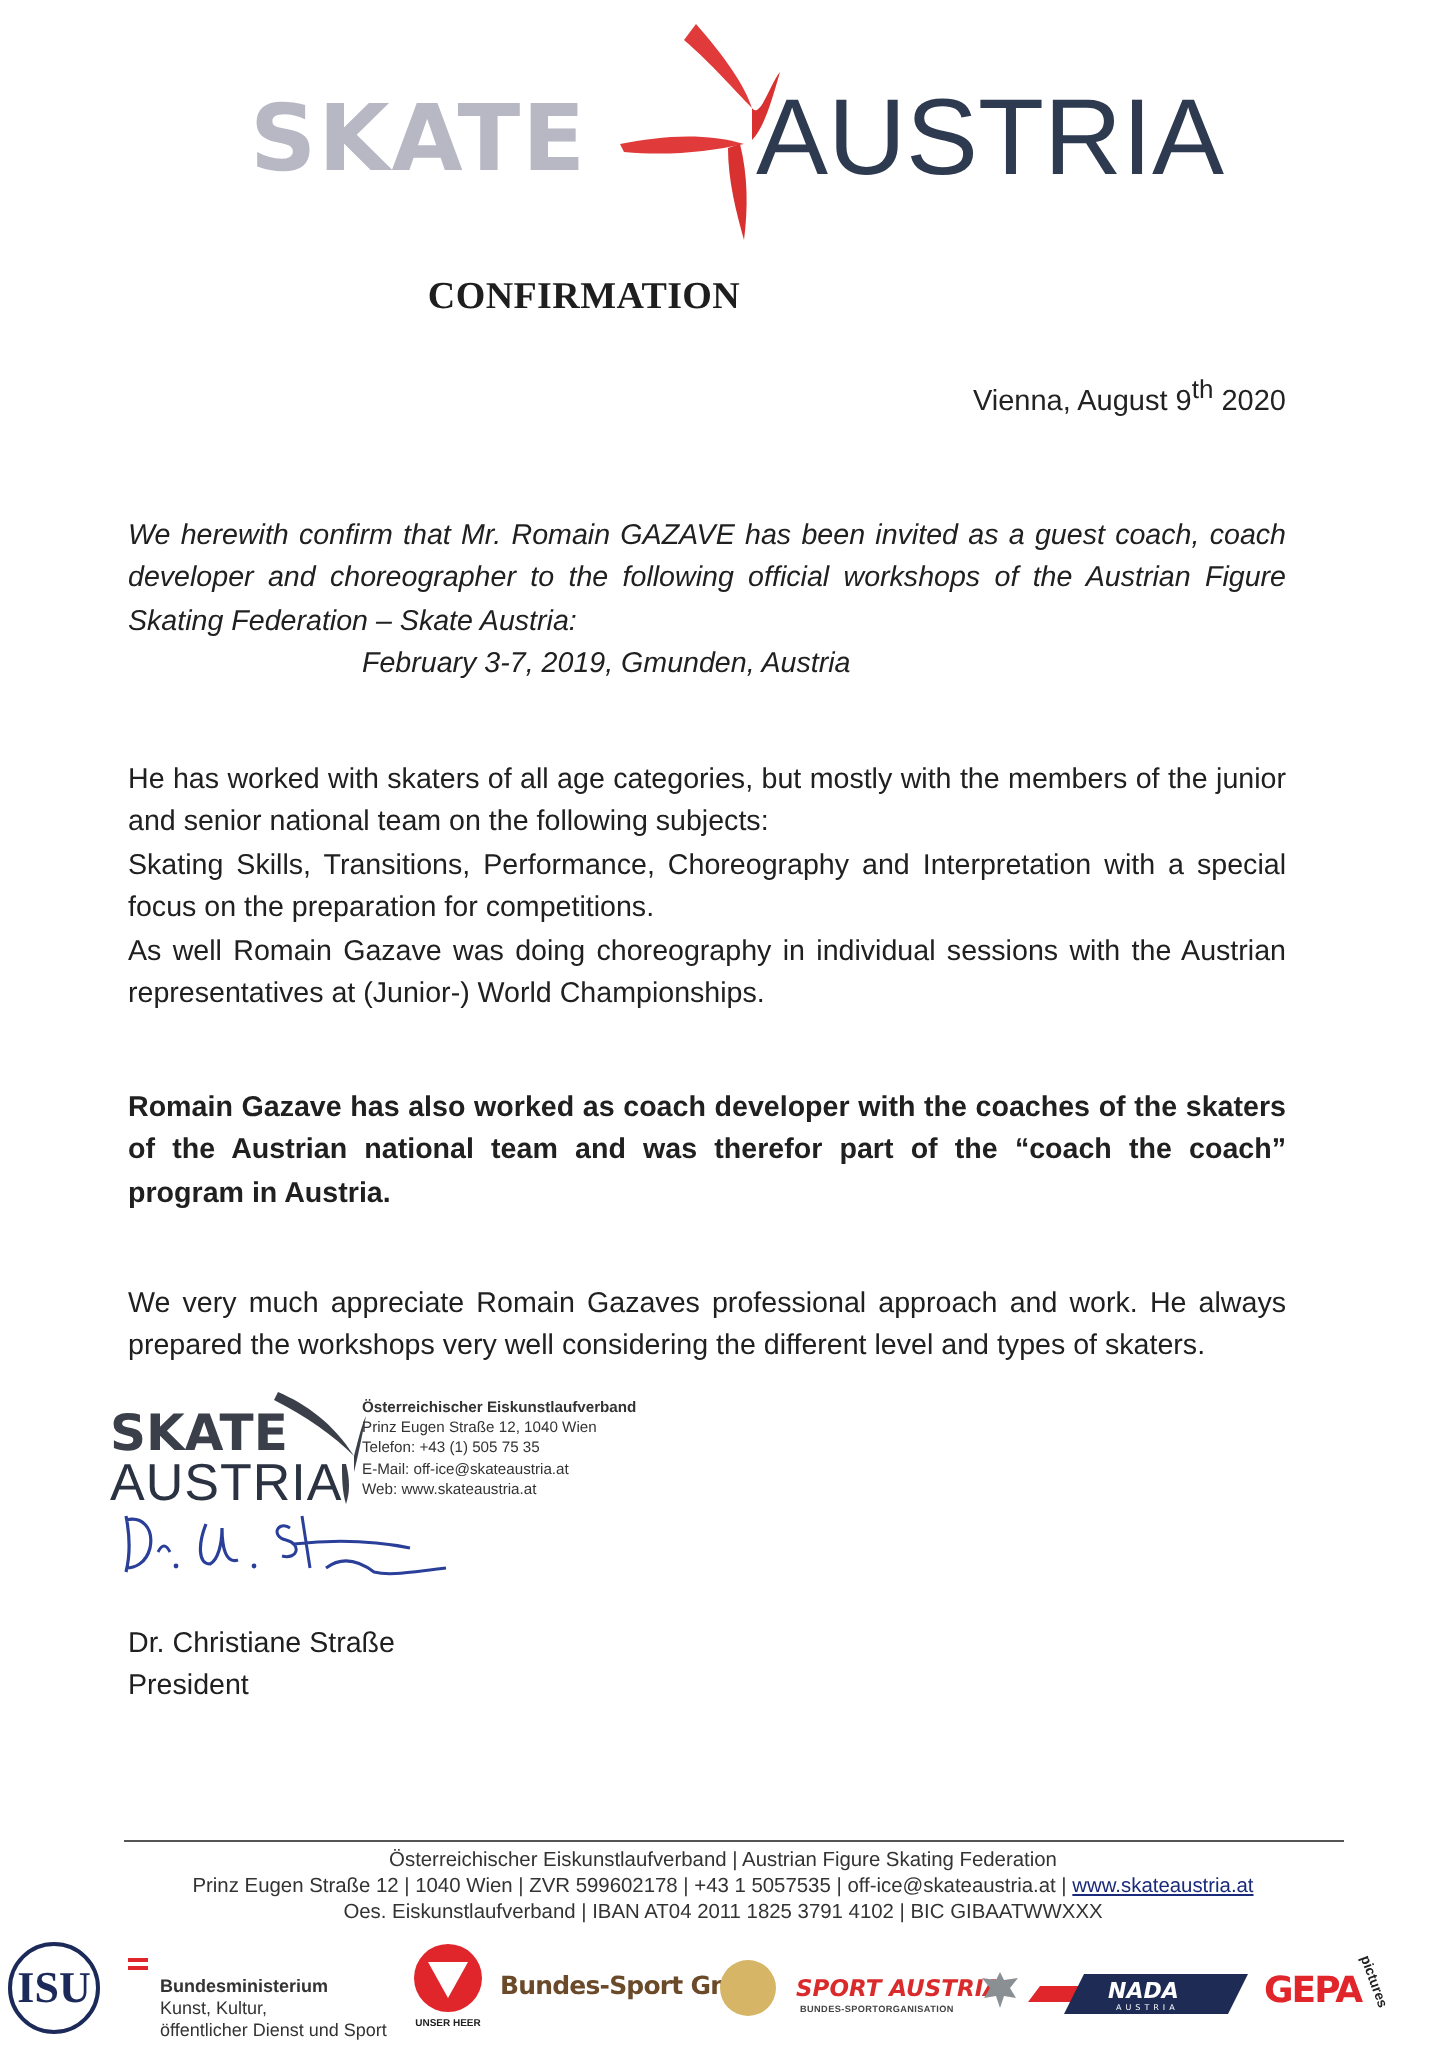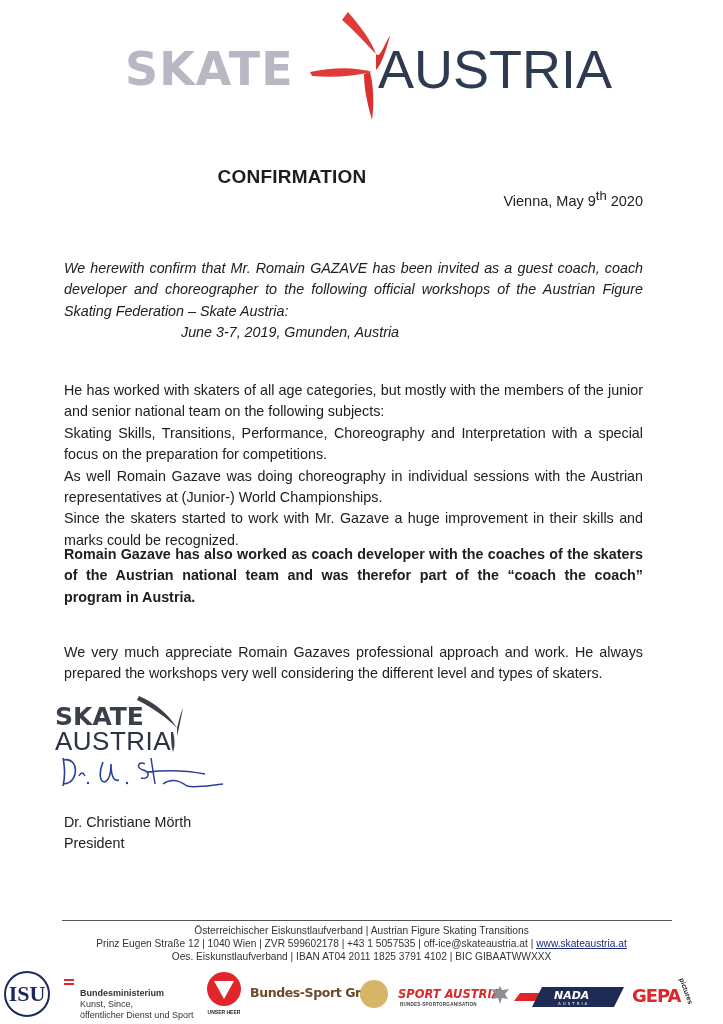--- a/index.html
+++ b/index.html
@@ -4,21 +4,21 @@
 <style>
   html, body { margin: 0; padding: 0; background: #ffffff; }
   body { width: 723px; height: 1024px; position: relative; overflow: hidden; font-family: "Liberation Sans", sans-serif; color: #1f1f1f; }
 
   
   .hdr-logo { position: absolute; left: 125px; top: 10px; width: 470px; height: 100px; }
   .hdr-skate { position: absolute; left: 0; top: 32px; font-family: "DejaVu Sans", sans-serif; font-weight: bold; font-size: 46px; letter-spacing: 1px; color: #b7b8c4; }
   .hdr-austria { position: absolute; left: 253px; top: 28px; font-family: "Liberation Sans", sans-serif; font-weight: normal; font-size: 54px; letter-spacing: 0px; color: #2e3a4f; }
   .hdr-mark { position: absolute; left: 165px; top: 0; width: 110px; height: 110px; }
 
-  .title { position: absolute; left: 0; width: 584px; top: 138px; text-align: center; font-family: Liberation Sans, sans-serif; font-weight: bold; font-size: 19px; color: #1e1e1e; letter-spacing: 0.2px; margin-top: 28px; }
+  .title { position: absolute; left: 0; width: 584px; top: 138px; text-align: center; font-family: Liberation Serif, serif; font-weight: bold; font-size: 19px; color: #1e1e1e; letter-spacing: 0.2px; }
 
   .date { position: absolute; right: 80px; top: 193px; font-size: 14.5px; color: #222; }
   .date sup { font-size: 13px; vertical-align: super; line-height: 0; }
 
   .body { position: absolute; left: 64px; width: 579px; font-size: 14.3px; line-height: 21.4px; color: #202020; }
   .body p { margin: 0; }
   .justify { text-align: justify; text-align-last: left; }
   .indent { padding-left: 117px; }
 
   .p1 { top: 258px; font-style: italic; }
@@ -73,82 +73,88 @@
     <path d="M58 2 C 72 18, 82 32, 86 44 C 78 36, 66 22, 52 10 Z" fill="#e03a3a"></path>
     <path d="M86 44 C 90 50, 96 30, 100 26 C 96 40, 92 54, 86 60 Z" fill="#d93030"></path>
     <path d="M20 62 C 40 58, 62 56, 82 62 C 64 66, 44 68, 22 66 Z" fill="#e03a3a"></path>
     <path d="M80 62 C 84 78, 84 94, 82 110 C 78 96, 74 80, 74 64 Z" fill="#d93030"></path>
   </svg>
   <span class="hdr-austria">AUSTRIA</span>
 </div>
 
 <div class="title">CONFIRMATION</div>
 
-<div class="date"><span>Vienna, May 9</span><sup>th</sup><span> 2020</span></div>
+<div class="date"><span>Vienna, August 9</span><sup>th</sup><span> 2020</span></div>
 
 <div class="body p1">
   <p class="justify">We herewith confirm that Mr. Romain GAZAVE has been invited as a guest coach, coach developer and choreographer to the following official workshops of the Austrian Figure Skating Federation – Skate Austria:</p>
-  <p class="indent">June 3-7, 2019, Gmunden, Austria</p>
+  <p class="indent">February 3-7, 2019, Gmunden, Austria</p>
 </div>
 
 <div class="body p2">
   <p class="justify">He has worked with skaters of all age categories, but mostly with the members of the junior and senior national team on the following subjects:</p>
   <p class="justify">Skating Skills, Transitions, Performance, Choreography and Interpretation with a special focus on the preparation for competitions.</p>
   <p class="justify">As well Romain Gazave was doing choreography in individual sessions with the Austrian representatives at (Junior-) World Championships.</p>
-  <p class="justify">Since the skaters started to work with Mr. Gazave a huge improvement in their skills and marks could be recognized.</p>
 </div>
 
 <div class="body p3">
   <p class="justify">Romain Gazave has also worked as coach developer with the coaches of the skaters of the Austrian national team and was therefor part of the “coach the coach” program in Austria.</p>
 </div>
 
 <div class="body p4">
   <p class="justify">We very much appreciate Romain Gazaves professional approach and work. He always prepared the workshops very well considering the different level and types of skaters.</p>
 </div>
 
 <div class="stamp">
   <span class="st-skate">SKATE</span>
   <span class="st-austria">AUSTRIA</span>
   <svg class="st-mark" viewBox="0 0 50 60">
     <path d="M6 4 C 20 10, 34 20, 44 36 C 34 26, 20 16, 4 8 Z" fill="#3a3f4a"></path>
     <path d="M44 36 C 46 28, 48 20, 50 16 C 48 26, 46 36, 44 44 Z" fill="#3a3f4a"></path>
     <path d="M40 40 C 42 48, 42 54, 40 60 C 38 54, 38 46, 38 40 Z" fill="#3a3f4a"></path>
   </svg>
+  <div class="st-info">
+    <div class="org">Österreichischer Eiskunstlaufverband</div>
+    <div>Prinz Eugen Straße 12, 1040 Wien</div>
+    <div>Telefon: +43 (1) 505 75 35</div>
+    <div>E-Mail: off-ice@skateaustria.at</div>
+    <div>Web: www.skateaustria.at</div>
+  </div>
   <svg class="signature" viewBox="0 0 200 40">
     <path d="M8 8 C 10 18, 10 28, 8 36 M8 10 C 16 8, 22 14, 20 24 C 18 32, 12 34, 8 34" fill="none" stroke="#2a3f9a" stroke-width="1.6"></path>
     <path d="M24 26 C 26 22, 28 22, 30 26" fill="none" stroke="#2a3f9a" stroke-width="1.4"></path>
     <circle cx="33" cy="33" r="1.2" fill="#2a3f9a"></circle>
     <path d="M48 12 C 44 22, 44 32, 50 32 C 54 30, 56 22, 56 14 C 56 24, 58 32, 64 30" fill="none" stroke="#2a3f9a" stroke-width="1.6"></path>
     <circle cx="72" cy="33" r="1.2" fill="#2a3f9a"></circle>
     <path d="M90 14 C 84 10, 80 18, 88 20 C 96 22, 94 30, 86 28 M96 8 L 100 34 M92 22 C 110 20, 130 20, 150 24 M108 34 C 116 28, 124 30, 132 36 C 140 38, 150 36, 168 34" fill="none" stroke="#2a3f9a" stroke-width="1.5"></path>
   </svg>
 </div>
 
 <div class="signer">
-  <div>Dr. Christiane Mörth</div>
+  <div>Dr. Christiane Straße</div>
   <div>President</div>
 </div>
 
 <div class="foot-rule"></div>
-<div class="foot foot1">Österreichischer Eiskunstlaufverband | Austrian Figure Skating Transitions</div>
+<div class="foot foot1">Österreichischer Eiskunstlaufverband | Austrian Figure Skating Federation</div>
 <div class="foot foot2"><span>Prinz Eugen Straße 12 | 1040 Wien | ZVR 599602178 | +43 1 5057535 | off-ice@skateaustria.at | </span><a>www.skateaustria.at</a></div>
 <div class="foot foot3">Oes. Eiskunstlaufverband | IBAN AT04 2011 1825 3791 4102 | BIC GIBAATWWXXX</div>
 
 <div class="sponsors">
   <div class="isu">ISU</div>
 
   <div class="bmk">
     <span class="flag">
         <i style="background:#e0252b"></i>
         <i style="background:#fff"></i>
         <i style="background:#e0252b"></i>
       </span>
     <div class="txt">
       <div class="bold">Bundesministerium</div>
-      <div>Kunst, Since,</div>
+      <div>Kunst, Kultur,</div>
       <div>öffentlicher Dienst und Sport</div>
     </div>
   </div>
 
   <div class="heer">
     <svg width="36" height="36" viewBox="0 0 36 36">
       <circle cx="18" cy="18" r="17" fill="#e0252b"></circle>
       <path d="M8 10 L 28 10 L 18 28 Z" fill="#fff"></path>
     </svg>
     <div class="heer-txt">UNSER HEER</div>

